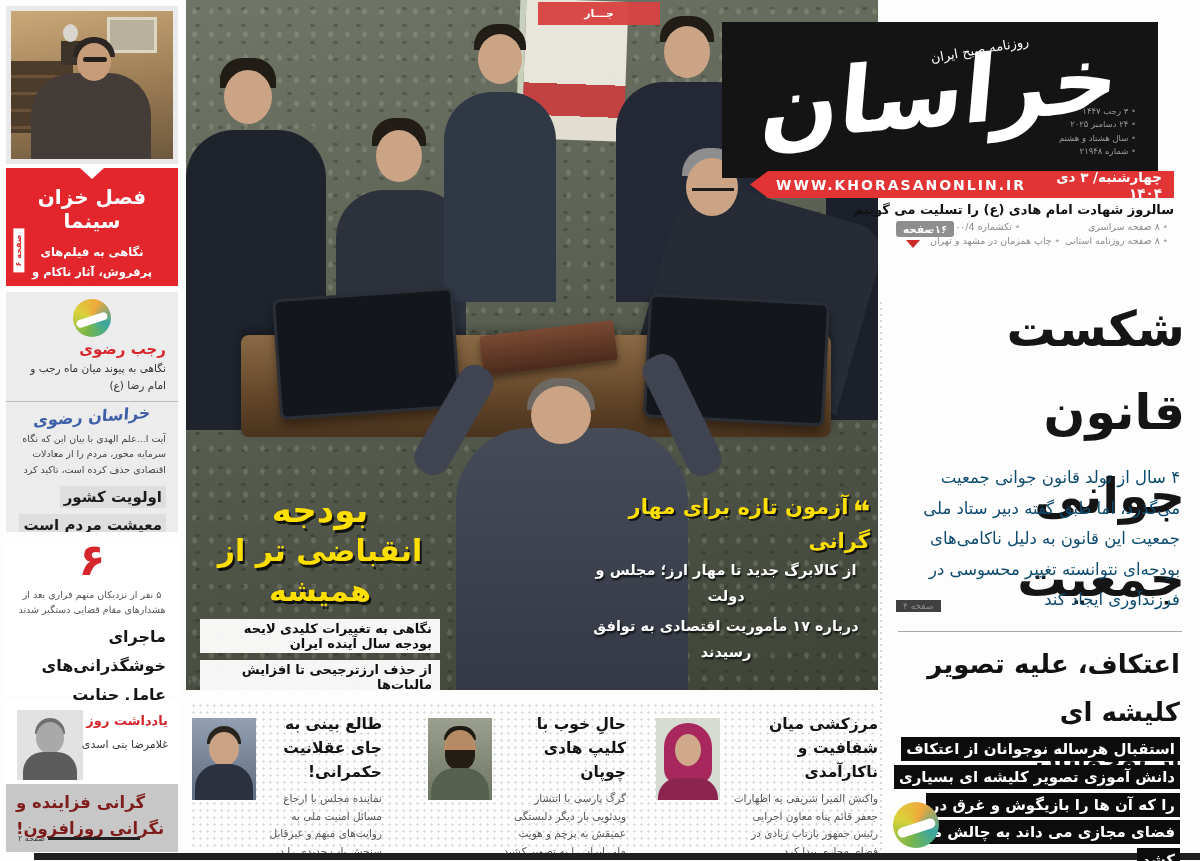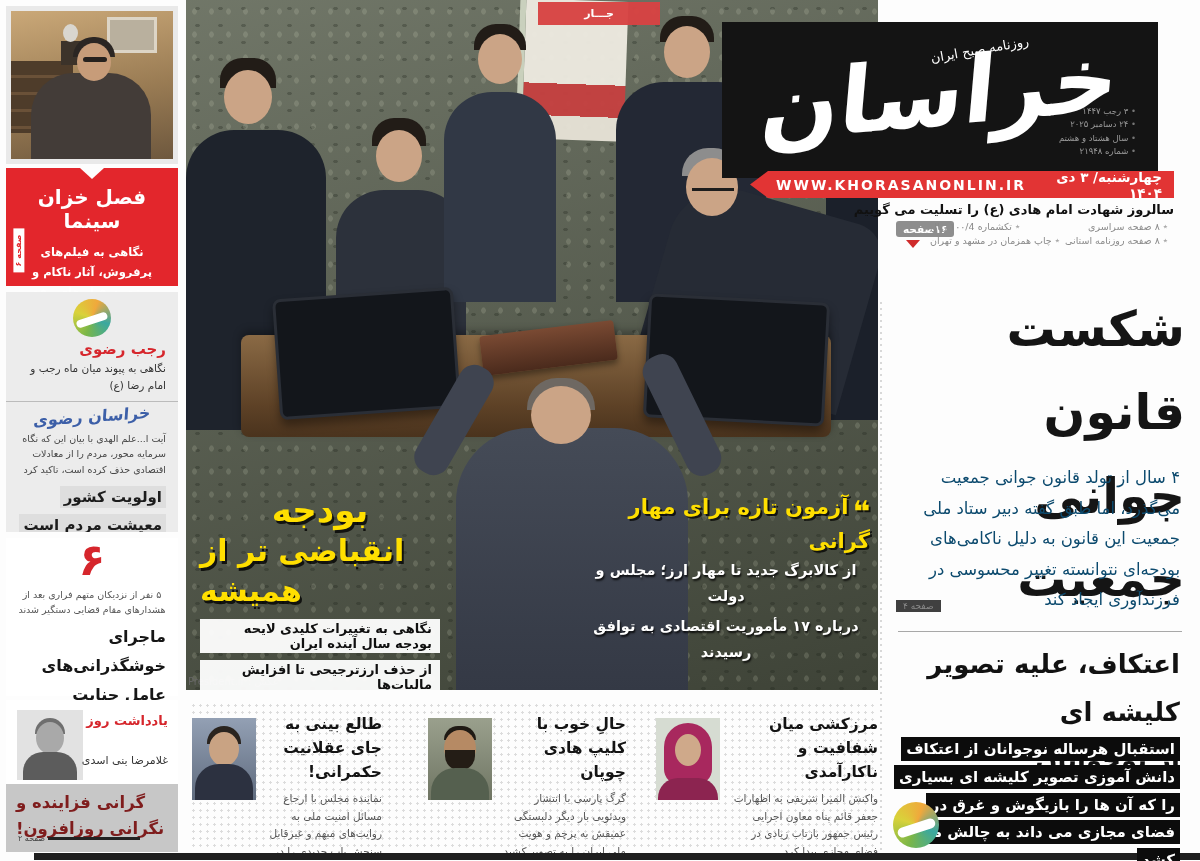--- a/index.html
+++ b/index.html
@@ -26,21 +26,21 @@
   .body-suit{border-radius:48px 48px 0 0;}
   .credit{position:absolute;left:188px;top:676px;font-size:10px;color:#666;direction:rtl;z-index:3;}
 
   .jar-banner{position:absolute;left:352px;top:2px;width:122px;height:23px;background:#d84343;
     color:#fff;font-size:11px;font-weight:bold;display:flex;align-items:center;justify-content:center;
     letter-spacing:1px;z-index:4;opacity:.96;}
 
   .budget-block{position:absolute;left:14px;top:490px;width:240px;z-index:4;text-align:right;}
   .kicker{font-size:34px;font-weight:bold;color:#ffdf00;text-align:center;line-height:1.2;
     text-shadow:2px 3px 0 rgba(0,0,0,.78);}
-  .y-headline{font-size:30px;font-weight:bold;color:#ffdf00;text-align:left;line-height:1.35;
+  .y-headline{font-size:30px;font-weight:bold;color:#ffdf00;text-align:center;line-height:1.35;
     text-shadow:2px 3px 0 rgba(0,0,0,.78);}
   .chip-line{text-align:right;margin-top:7px;}
   .white-chip{display:inline-block;background:rgba(255,255,255,.95);color:#101010;
     font-size:13px;font-weight:bold;padding:2px 8px;}
 
   .quote-block{position:absolute;left:396px;top:494px;width:288px;z-index:4;text-align:right;}
   .q-head{color:#ffdf00;font-weight:bold;font-size:21px;text-shadow:2px 2px 0 rgba(0,0,0,.75);}
   .qmark{font-size:30px;vertical-align:-8px;margin-left:4px;}
   .q-body{color:#fff;font-weight:bold;font-size:14.5px;line-height:1.8;margin-top:4px;
     text-shadow:1px 2px 2px rgba(0,0,0,.85);text-align:center;}
@@ -121,21 +121,21 @@
   .crime-lede{font-size:9.5px;color:#555;margin-top:5px;line-height:1.6;padding:0 6px;}
   .crime-head{font-size:16px;font-weight:bold;color:#161616;margin-top:6px;line-height:1.8;
     text-align:right;padding:0 12px;}
 
   .note-box{position:absolute;left:6px;top:700px;width:172px;height:152px;background:#c7c7c7;}
   .note-top{position:absolute;left:0;top:0;right:0;height:84px;background:#fff;}
   .note-photo{position:absolute;left:8px;top:7px;width:72px;height:76px;background:#fff;padding:3px;
     box-sizing:border-box;}
   .note-photo-inner{position:relative;width:100%;height:100%;background:#e2e2e2;overflow:hidden;}
   .note-label{position:absolute;right:10px;top:13px;color:#d6262c;font-weight:bold;font-size:13px;}
-  .note-author{position:absolute;right:10px;top:54px;color:#333;font-size:11px;}
+  .note-author{position:absolute;right:10px;top:38px;color:#333;font-size:11px;}
   .note-head{position:absolute;right:10px;top:90px;color:#7f1d1d;font-weight:bold;font-size:16.5px;
     text-align:left;line-height:1.6;width:152px;}
   .note-tag{position:absolute;left:12px;bottom:9px;font-size:8px;color:#444;}
   .note-line{position:absolute;left:42px;bottom:12px;width:92px;height:3px;background:#222;}
 
   
   .bottom-strip{position:absolute;left:190px;top:702px;width:688px;height:148px;
     background-image:radial-gradient(#dcdcdc 1px,transparent 1.4px);background-size:7px 7px;}
   .b-art{position:absolute;top:0;height:148px;}
   .b-photo{position:absolute;left:2px;top:16px;width:64px;height:82px;overflow:hidden;}

